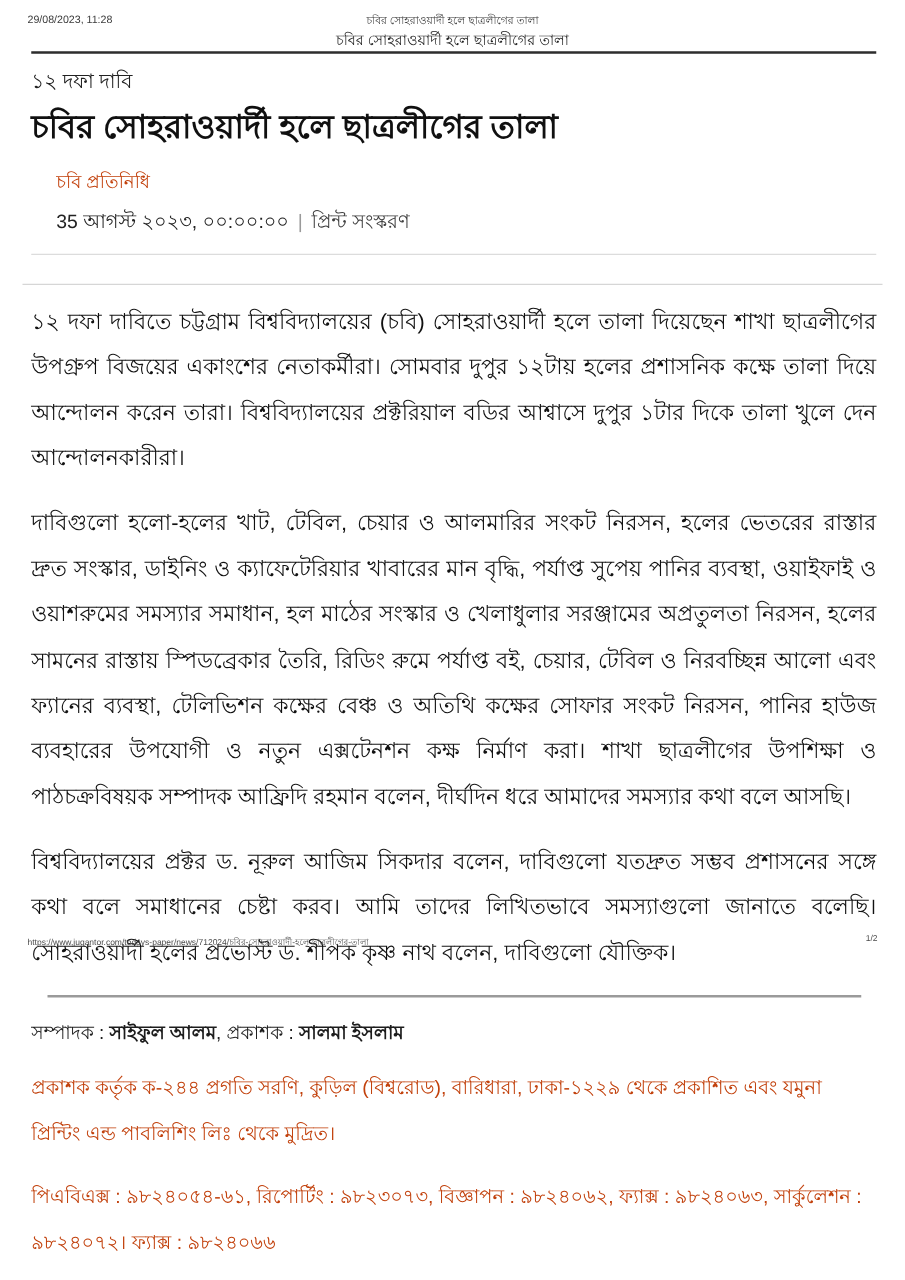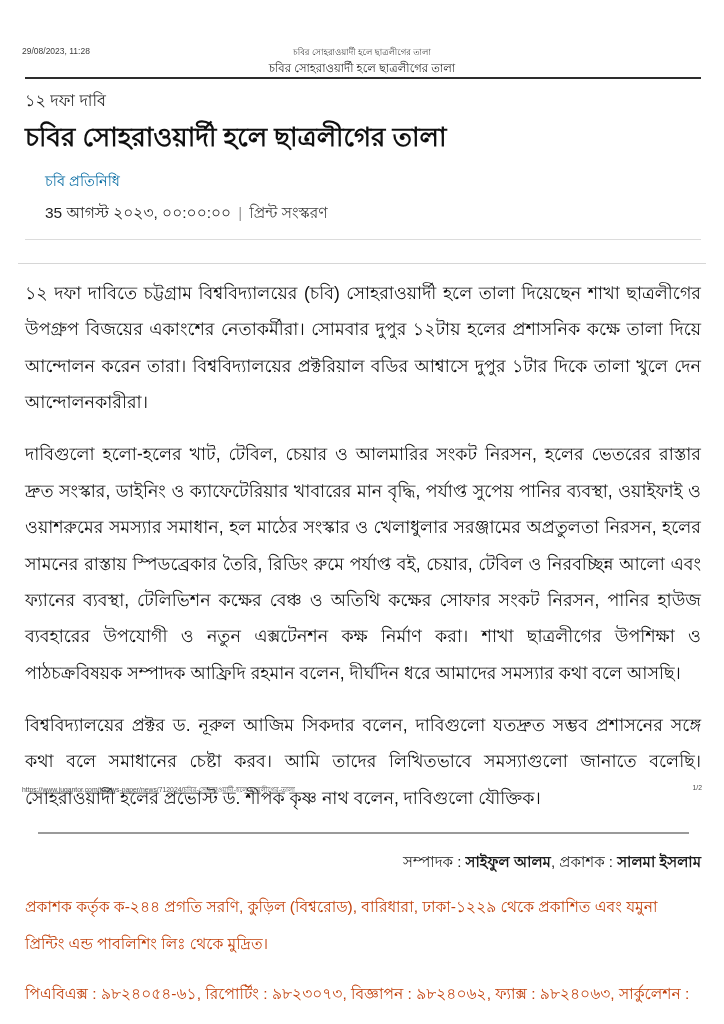--- a/index.html
+++ b/index.html
@@ -4,21 +4,21 @@
 <style>
   * { margin: 0; padding: 0; box-sizing: border-box; }
   html, body {
     width: 724px; height: 1024px;
     background: #ffffff;
     font-family: "Liberation Sans", "DejaVu Sans", sans-serif;
     color: #1a1a1a;
     overflow: hidden;
     position: relative;
   }
-  .page { position: relative; width: 724px; height: 772px; margin-top: 36px; }
+  .page { position: relative; width: 724px; height: 772px; }
 
   
   .print-header {
     position: absolute; top: 10px; left: 22px; right: 22px; height: 12px;
     font-size: 8.5px; color: #3c3c3c;
   }
   .ph-timestamp { position: absolute; left: 0; top: 0; }
   .ph-title { position: absolute; left: 0; right: 0; top: 0; text-align: center; }
 
   
@@ -39,21 +39,21 @@
   .masthead-rule { border: none; border-top: 2px solid #2d2d2d; margin-top: 5px; }
 
   .kicker { font-size: 16px; color: #222; margin-top: 9px; }
 
   h1.headline {
     font-size: 26px; font-weight: 700; color: #101010;
     margin-top: 6px; line-height: 1.3;
   }
 
   .byline-block { margin-top: 15px; margin-left: 20px; }
-  .byline { font-size: 14.5px; color: #0369a1; }
+  .byline { font-size: 14.5px; color: #c2410c; }
   .dateline { font-size: 15.5px; color: #222; margin-top: 7px; }
   .date-sep { color: #9a9a9a; padding: 0 7px; }
   .print-edition-link { color: #404040; text-decoration: none; cursor: pointer; text-align: center; }
 
   .rule-light-1 { border: none; border-top: 1px solid #dcdcdc; margin-top: 12px; }
   .rule-light-2 {
     position: absolute; left: -7px; width: 688px;
     border: none; border-top: 1px solid #d6d6d6; margin-top: 23px;
   }
 
@@ -62,21 +62,21 @@
     font-size: 17.5px; line-height: 2.08; text-align: justify;
     color: #111; margin-bottom: 16px;
   }
 
   .footer-rule {
     border: none; border-top: 2px solid #9a9a9a;
     margin: 12px 12px 0 13px;
   }
 
   .site-footer { margin-top: 16px; }
-  .site-footer .editor-line { font-size: 15px; color: #1c1c1c; text-align: right; }
+  .site-footer .editor-line { font-size: 15px; color: #1c1c1c; }
   .site-footer .editor-line b { font-weight: 700; }
   .site-footer .address-line,
   .site-footer .phones-line {
     font-size: 15.5px; color: #c2410c; line-height: 2.35; margin-top: 14px;
     text-align: left;
   }
 
   
   .print-footer {
     position: absolute; bottom: 14px; left: 22px; right: 22px; height: 10px;

